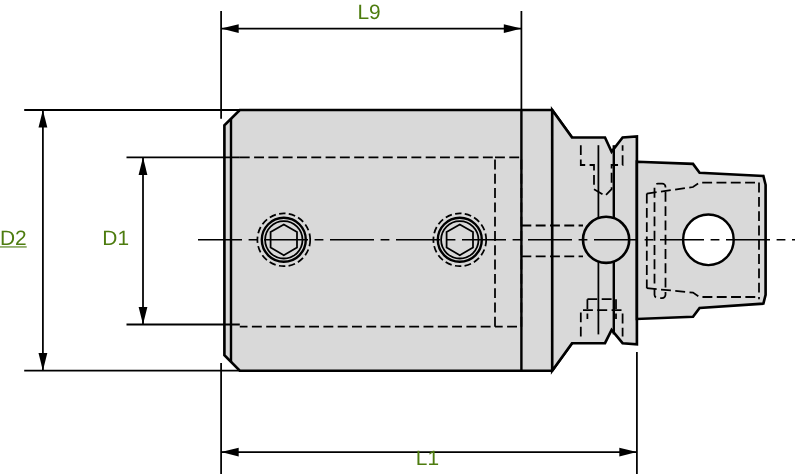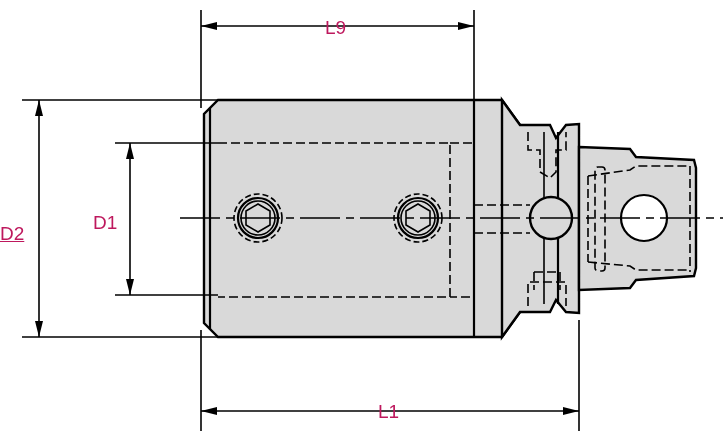--- a/index.html
+++ b/index.html
@@ -1,18 +1,18 @@
 <!DOCTYPE html>
 <html><head>
 <meta charset="utf-8">
 <style>
   html, body { margin: 0; padding: 0; background: #ffffff; }
   body { width: 723px; height: 431px; overflow: hidden; position: relative; font-family: "Liberation Sans", sans-serif; }
   svg { position: absolute; left: 0; top: 0; }
-  .lbl { position: absolute; font-family: "Liberation Sans", sans-serif; font-size: 19px; color: #be185d; line-height: 1; margin-top: 16px; }
+  .lbl { position: absolute; font-family: "Liberation Sans", sans-serif; font-size: 19px; color: #4d7c0f; line-height: 1; }
   .solid { stroke: #000; stroke-width: 2.2; fill: none; }
   .thin { stroke: #000; stroke-width: 1.6; fill: none; }
   .dash { stroke: #000; stroke-width: 1.6; fill: none; stroke-dasharray: 9 4; }
   .center { stroke: #000; stroke-width: 1.4; fill: none; stroke-dasharray: 40 6 8 6; }
   .body { fill: #d9d9d9; stroke: #000; stroke-width: 2.4; }
 </style>
 </head>
 <body>
 
 <svg width="723" height="431" viewBox="0 0 723 431" xmlns="http://www.w3.org/2000/svg">
@@ -95,15 +95,15 @@
   <g>
     <line class="thin" x1="115" y1="143" x2="218" y2="143"></line>
     <line class="thin" x1="115" y1="295" x2="218" y2="295"></line>
     <line class="thin" x1="130" y1="143" x2="130" y2="295"></line>
     <polygon points="130,143 126,159 134,159" fill="#000"></polygon>
     <polygon points="130,295 126,279 134,279" fill="#000"></polygon>
   </g>
 </svg>
 
 <div class="lbl" style="left:325px; top:2px;">L9</div>
-<div class="lbl" style="left:378px; top:386px;">L1</div>
+<div class="lbl" style="left:378px; top:408px;">L1</div>
 <div class="lbl" style="left:0px; top:208px;text-decoration:underline;">D2</div>
-<div class="lbl" style="left:93px; top:197px;text-align:right;">D1</div>
+<div class="lbl" style="left:93px; top:208px;text-align:right;">D1</div>
 
 </body></html>

